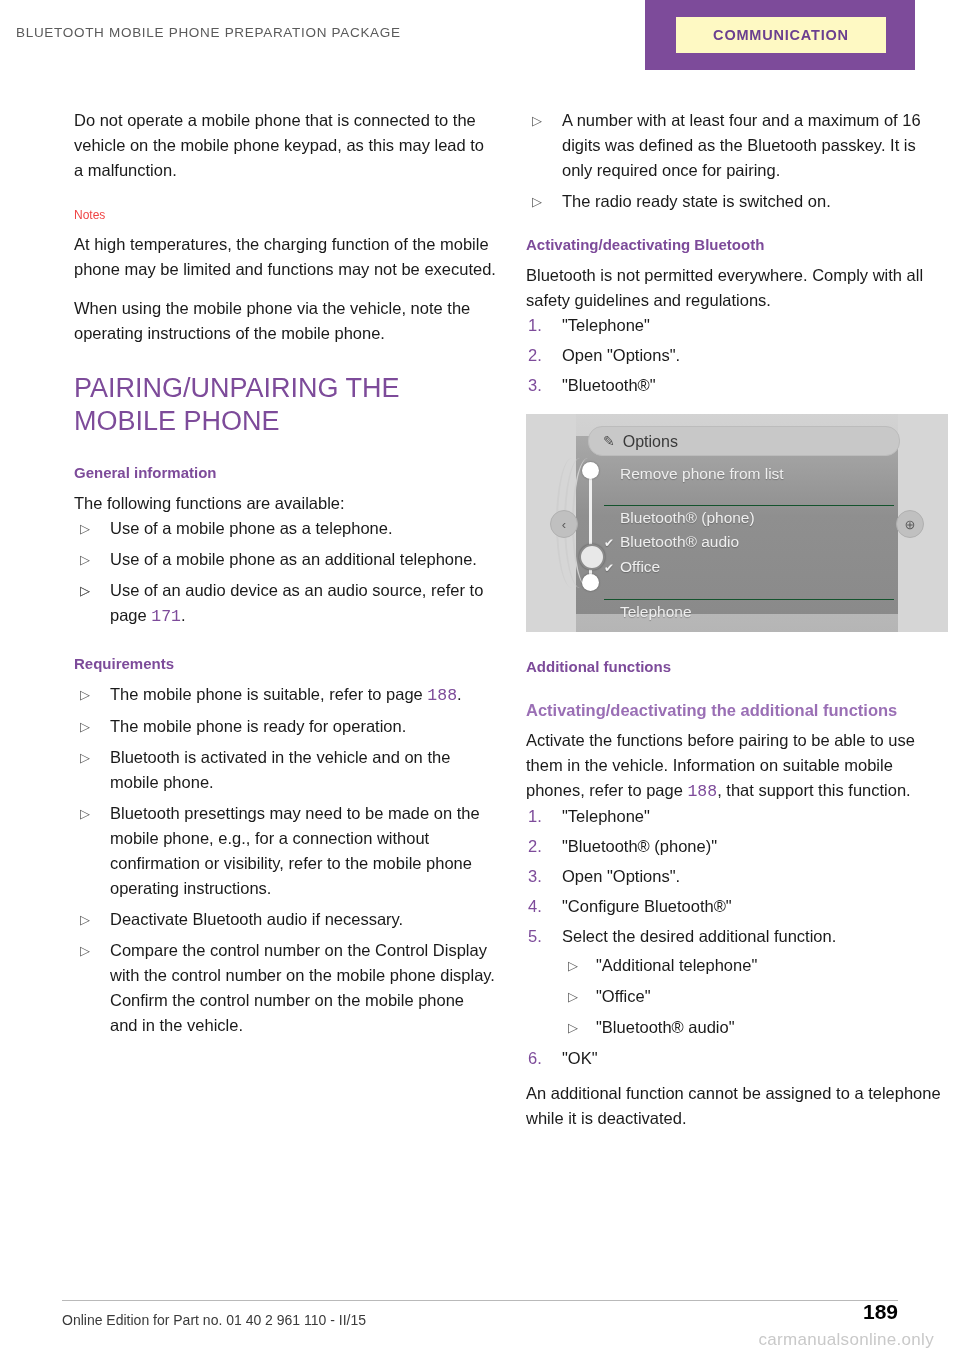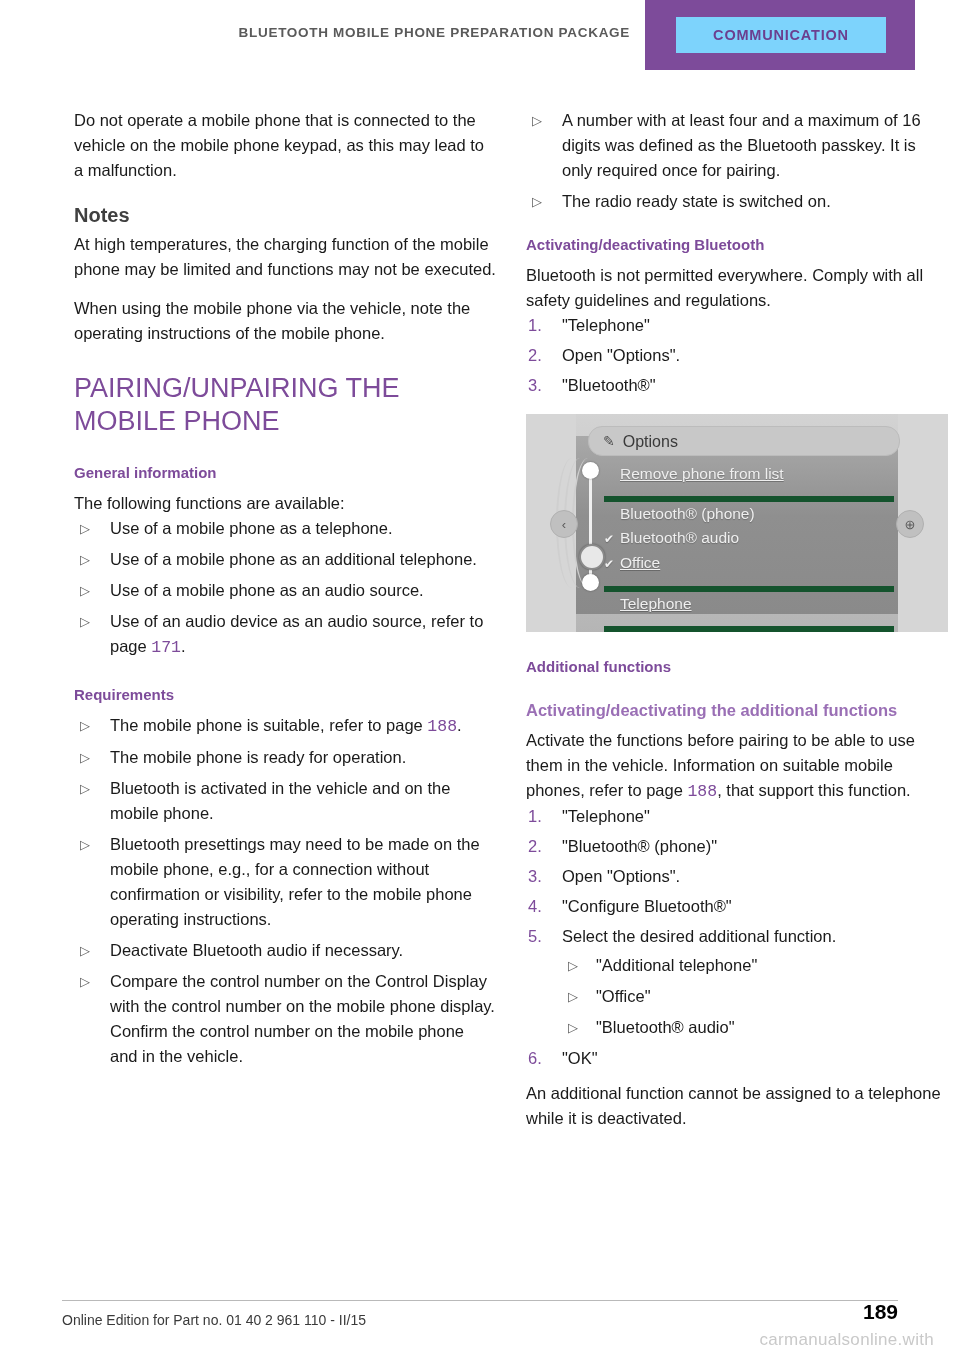--- a/index.html
+++ b/index.html
@@ -31,40 +31,39 @@
     width: 270px;
     height: 70px;
     background: #7d4b9a;
   }
   .header-chapter {
     position: absolute;
     top: 17px;
     left: 676px;
     width: 210px;
     height: 36px;
-    background: #7dd3fc;
+    background: #fef9c3;
     display: flex;
     align-items: center;
     justify-content: center;
   }
   .header-chapter span {
     font-size: 14.5px;
     font-weight: bold;
     letter-spacing: 0.8px;
     color: #6b3f8f;
     text-transform: uppercase;
   }
   .header-title {
     position: absolute;
     top: 25px;
-    left: 0;
+    left: 16px;
     width: 630px;
-    text-align: right;
     font-size: 13.5px;
-    font-weight: bold;
+    font-weight: normal;
     letter-spacing: 0.7px;
     color: #5a5a5a;
     text-transform: uppercase;
   }
 
   
   .col {
     position: absolute;
     top: 108px;
     width: 422px;
@@ -101,23 +100,23 @@
     margin-top: 18px;
   }
   h4.subsub {
     font-size: 16.5px;
     font-weight: bold;
     color: #9a6fb5;
     line-height: 23px;
     margin: 20px 0 6px 0;
   }
   h4.notes {
-    font-size: 20px;
-    font-weight: bold;
-    color: #404040;
+    font-size: 12px;
+    font-weight: normal;
+    color: #ef4444;
     margin: 20px 0 4px 0;
   }
 
   
   ul.tri {
     list-style: none;
     margin: 0;
     padding: 0;
   }
   ul.tri > li {
@@ -224,23 +223,22 @@
     width: 290px;
   }
   .idrive .menu .row {
     font-size: 15.5px;
     line-height: 24px;
     color: #efefef;
     text-shadow: 0 1px 1px rgba(0,0,0,0.25);
     white-space: nowrap;
   }
   .idrive .menu .row.sep {
-    border-bottom: 6px solid #14532d;
-    padding-bottom: 10px;
-    text-decoration: underline;
+    border-bottom: 1px solid #14532d;
+    padding-bottom: 19px;
   }
   .idrive .menu .row .chk {
     display: inline-block;
     width: 16px;
     color: #f2f2f2;
     font-size: 12px;
   }
   .idrive .menu .row.selected {
     color: #ffffff;
     font-weight: bold;
@@ -349,21 +347,21 @@
   <p class="para">When using the mobile phone via the vehicle, note the operating instructions of the mobile phone.</p>
 
   <h2 class="section">Pairing/unpairing the mobile phone</h2>
 
   <h3 class="sub">General information</h3>
   <p>The following functions are available:</p>
 
   <ul class="tri">
     <li><span class="marker">▷</span><span>Use of a mobile phone as a telephone.</span></li>
     <li><span class="marker">▷</span><span>Use of a mobile phone as an additional telephone.</span></li>
-    <li><span class="marker">▷</span><span>Use of a mobile phone as an audio source.</span></li>
+    <li><span class="marker">▷</span></li>
     <li>
       <span class="marker">▷</span><span>Use of an audio device as an audio source, refer to page </span><span class="pagelink">171</span><span>.</span>
     </li>
   </ul>
 
   <h3 class="sub">Requirements</h3>
   <ul class="tri">
     <li>
       <span class="marker">▷</span><span>The mobile phone is suitable, refer to page </span><span class="pagelink">188</span><span>.</span>
     </li>
@@ -453,13 +451,13 @@
   </ol>
 
   <p style="margin-top:10px;">An additional function cannot be assigned to a telephone while it is deactivated.</p>
 </div>
 
 <div class="footer">
   <div class="footer-rule"></div>
   <div class="footer-text">Online Edition for Part no. 01 40 2 961 110 - II/15</div>
   <div class="footer-page">189</div>
 </div>
-<div class="watermark">carmanualsonline.with</div>
+<div class="watermark">carmanualsonline.only</div>
 
 </body></html>

